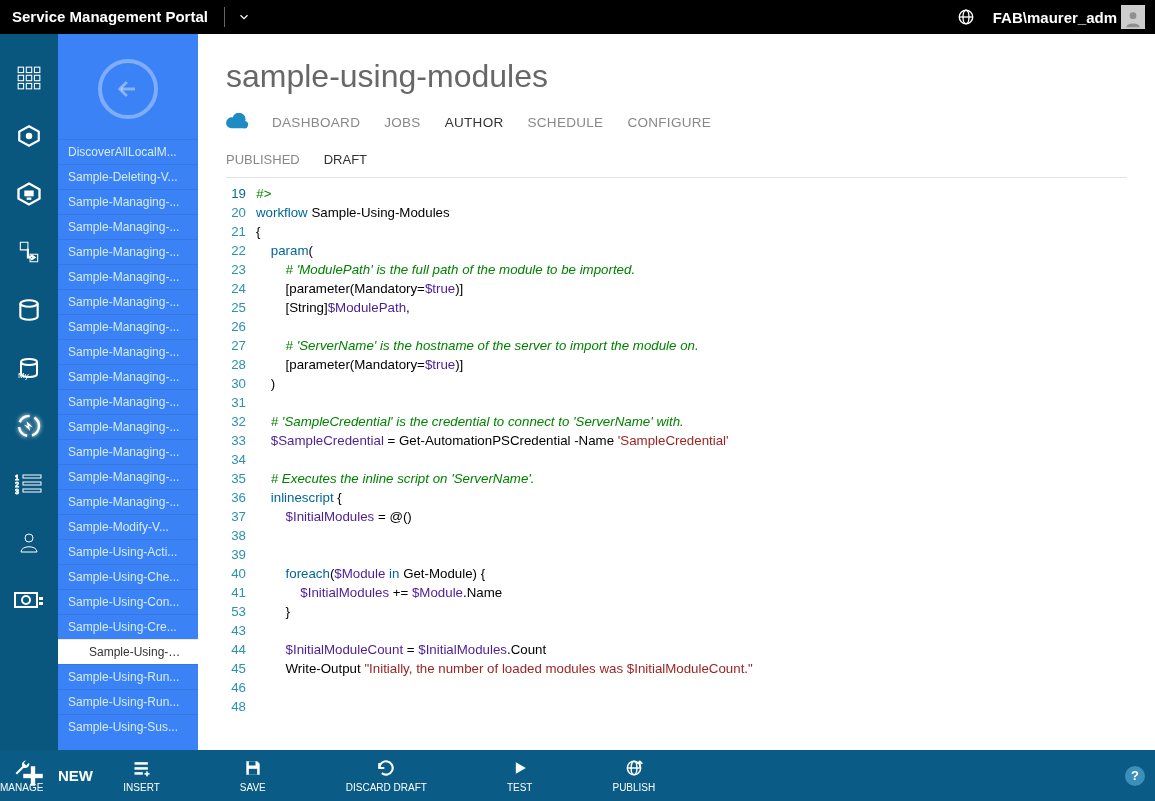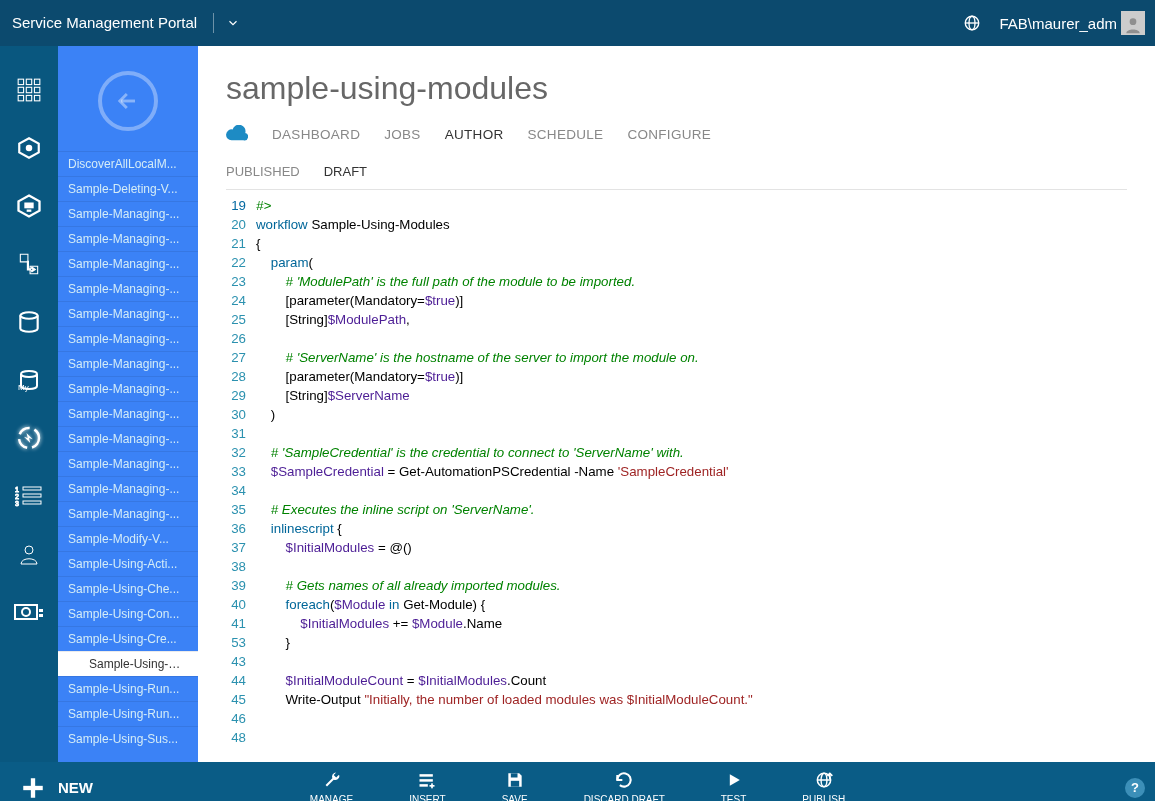--- a/index.html
+++ b/index.html
@@ -1,26 +1,26 @@
 <!DOCTYPE html>
 <html><head>
 <meta charset="utf-8">
 <style>
   * { margin: 0; padding: 0; box-sizing: border-box; font-family: "Segoe UI", "Segoe UI Light", Tahoma, sans-serif; }
   html, body { width: 1155px; height: 801px; overflow: hidden; background: #fff; }
 
   
   .header {
-    height: 46px;
-    background: #0c4a6e;
+    height: 34px;
+    background: #000000;
     color: #fff;
     display: flex;
     align-items: center;
     font-size: 15px;
-    font-weight: 400;
+    font-weight: 700;
   }
   .header-title { padding: 0 12px; line-height: 30px; }
   .header-sep { width: 1px; height: 20px; background: rgba(255,255,255,0.4); margin: 0 4px; }
   .header-dd { display:flex; align-items:center; padding:0 8px; cursor:pointer; }
   .header-spacer { flex: 1; }
   .header-globe { display:flex; align-items:center; padding:0 8px; }
   .header-user { padding: 0 10px; display:flex; align-items:center; }
   .header-avatar {
     width: 24px; height: 24px; background: #ccc; margin-left: 4px;
     display:flex;align-items:flex-end;justify-content:center;overflow:hidden;
@@ -145,22 +145,22 @@
     position:relative;
   }
   .new-btn {
     display:flex;align-items:center;gap:12px;
     font-weight:600;font-size:15px;
     cursor:pointer;
     padding-left:10px;
   }
   .footer-center {
     position:absolute; left:0; right:0; top:0; bottom:0;
-    display:flex; justify-content:center; align-items:center;
-    gap: 56px;
+    display:flex; align-items:center;
+    gap: 80px;
     pointer-events:none;
   }
   .faction {
     display:flex;flex-direction:column;align-items:center;
     font-size:10px;gap:4px;cursor:pointer;
     pointer-events:auto;
   }
   .faction svg { width:20px; height:20px; }
   .help-bubble {
     width:20px;height:20px;border-radius:50%;
@@ -343,31 +343,30 @@
         <div class="code-line top"><span class="gutter">19</span><span class="code"><span class="cm">#&gt;</span></span></div>
         <div class="code-line"><span class="gutter">20</span><span class="code"><span class="kw">workflow</span><span> Sample-Using-Modules</span></span></div>
         <div class="code-line"><span class="gutter">21</span><span class="code"><span>{</span></span></div>
         <div class="code-line"><span class="gutter">22</span><span class="code"><span>    </span><span class="kw">param</span><span>(</span></span></div>
         <div class="code-line"><span class="gutter">23</span><span class="code"><span>        </span><span class="cm"># 'ModulePath' is the full path of the module to be imported.</span></span></div>
         <div class="code-line"><span class="gutter">24</span><span class="code"><span>        [parameter(Mandatory=</span><span class="var">$true</span><span>)]</span></span></div>
         <div class="code-line"><span class="gutter">25</span><span class="code"><span>        [String]</span><span class="var">$ModulePath</span><span>,</span></span></div>
         <div class="code-line"><span class="gutter">26</span><span class="code"><span></span></span></div>
         <div class="code-line"><span class="gutter">27</span><span class="code"><span>        </span><span class="cm"># 'ServerName' is the hostname of the server to import the module on.</span></span></div>
         <div class="code-line"><span class="gutter">28</span><span class="code"><span>        [parameter(Mandatory=</span><span class="var">$true</span><span>)]</span></span></div>
-        <div class="code-line"><span class="gutter">29</span><span class="code"><span>        [String]</span><span class="var">$ServerName</span></span></div>
         <div class="code-line"><span class="gutter">30</span><span class="code"><span>    )</span></span></div>
         <div class="code-line"><span class="gutter">31</span><span class="code"><span></span></span></div>
         <div class="code-line"><span class="gutter">32</span><span class="code"><span>    </span><span class="cm"># 'SampleCredential' is the credential to connect to 'ServerName' with.</span></span></div>
         <div class="code-line"><span class="gutter">33</span><span class="code"><span>    </span><span class="var">$SampleCredential</span><span> = Get-AutomationPSCredential -Name </span><span class="str">'SampleCredential'</span></span></div>
         <div class="code-line"><span class="gutter">34</span><span class="code"><span></span></span></div>
         <div class="code-line"><span class="gutter">35</span><span class="code"><span>    </span><span class="cm"># Executes the inline script on 'ServerName'.</span></span></div>
         <div class="code-line"><span class="gutter">36</span><span class="code"><span>    </span><span class="kw">inlinescript</span><span> {</span></span></div>
         <div class="code-line"><span class="gutter">37</span><span class="code"><span>        </span><span class="var">$InitialModules</span><span> = @()</span></span></div>
         <div class="code-line"><span class="gutter">38</span><span class="code"><span></span></span></div>
-        <div class="code-line"><span class="gutter">39</span><span class="code"><span>        </span><span class="cm"># Gets names of all already imported modules.</span></span></div>
+        <div class="code-line"><span class="gutter">39</span></div>
         <div class="code-line"><span class="gutter">40</span><span class="code"><span>        </span><span class="kw">foreach</span><span>(</span><span class="var">$Module</span><span> </span><span class="kw">in</span><span> Get-Module) {</span></span></div>
         <div class="code-line"><span class="gutter">41</span><span class="code"><span>            </span><span class="var">$InitialModules</span><span> += </span><span class="var">$Module</span><span>.Name</span></span></div>
         <div class="code-line"><span class="gutter">53</span><span class="code"><span>        }</span></span></div>
         <div class="code-line"><span class="gutter">43</span><span class="code"><span></span></span></div>
         <div class="code-line"><span class="gutter">44</span><span class="code"><span>        </span><span class="var">$InitialModuleCount</span><span> = </span><span class="var">$InitialModules</span><span>.Count</span></span></div>
         <div class="code-line"><span class="gutter">45</span><span class="code"><span>        Write-Output </span><span class="str">"Initially, the number of loaded modules was $InitialModuleCount."</span></span></div>
         <div class="code-line"><span class="gutter">46</span><span class="code"><span></span></span></div>
         <div class="code-line"><span class="gutter">48</span><span class="code"><span></span></span></div>
       </div>
   </div>

